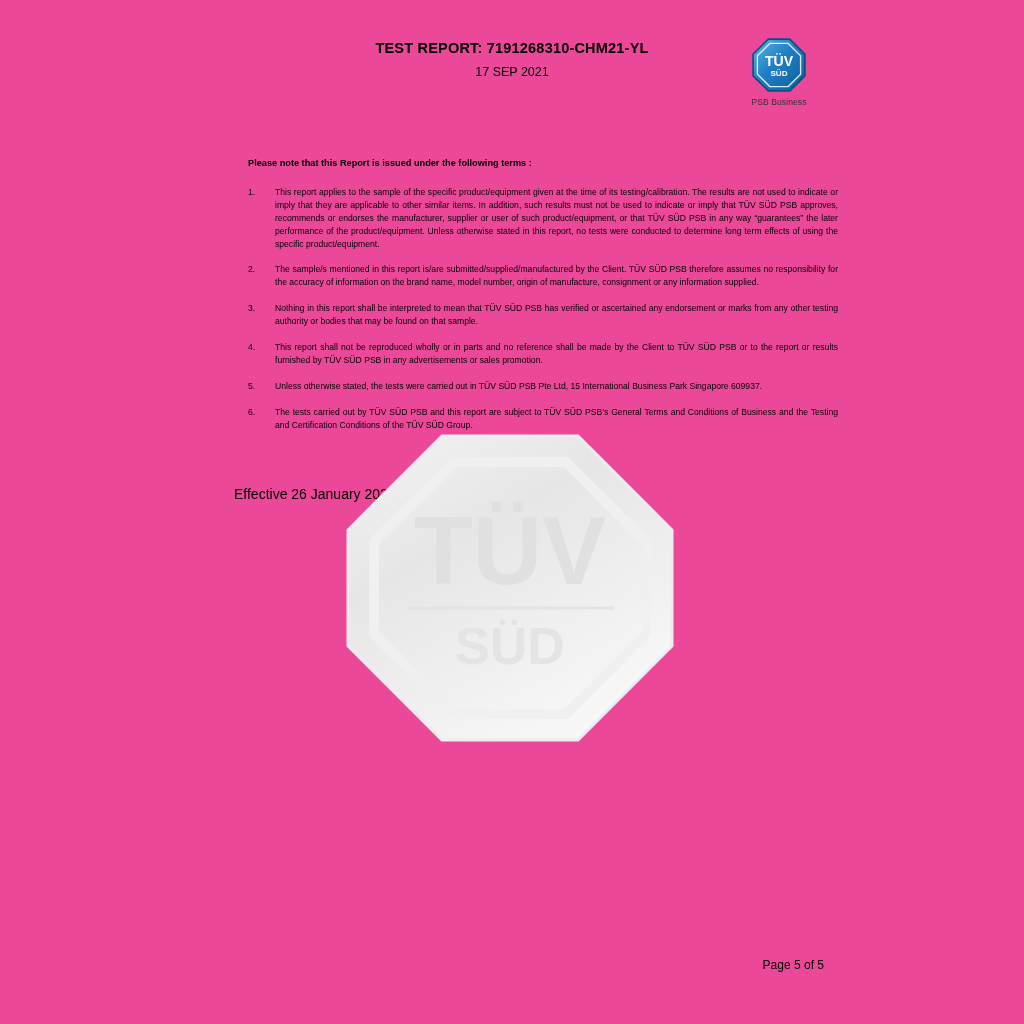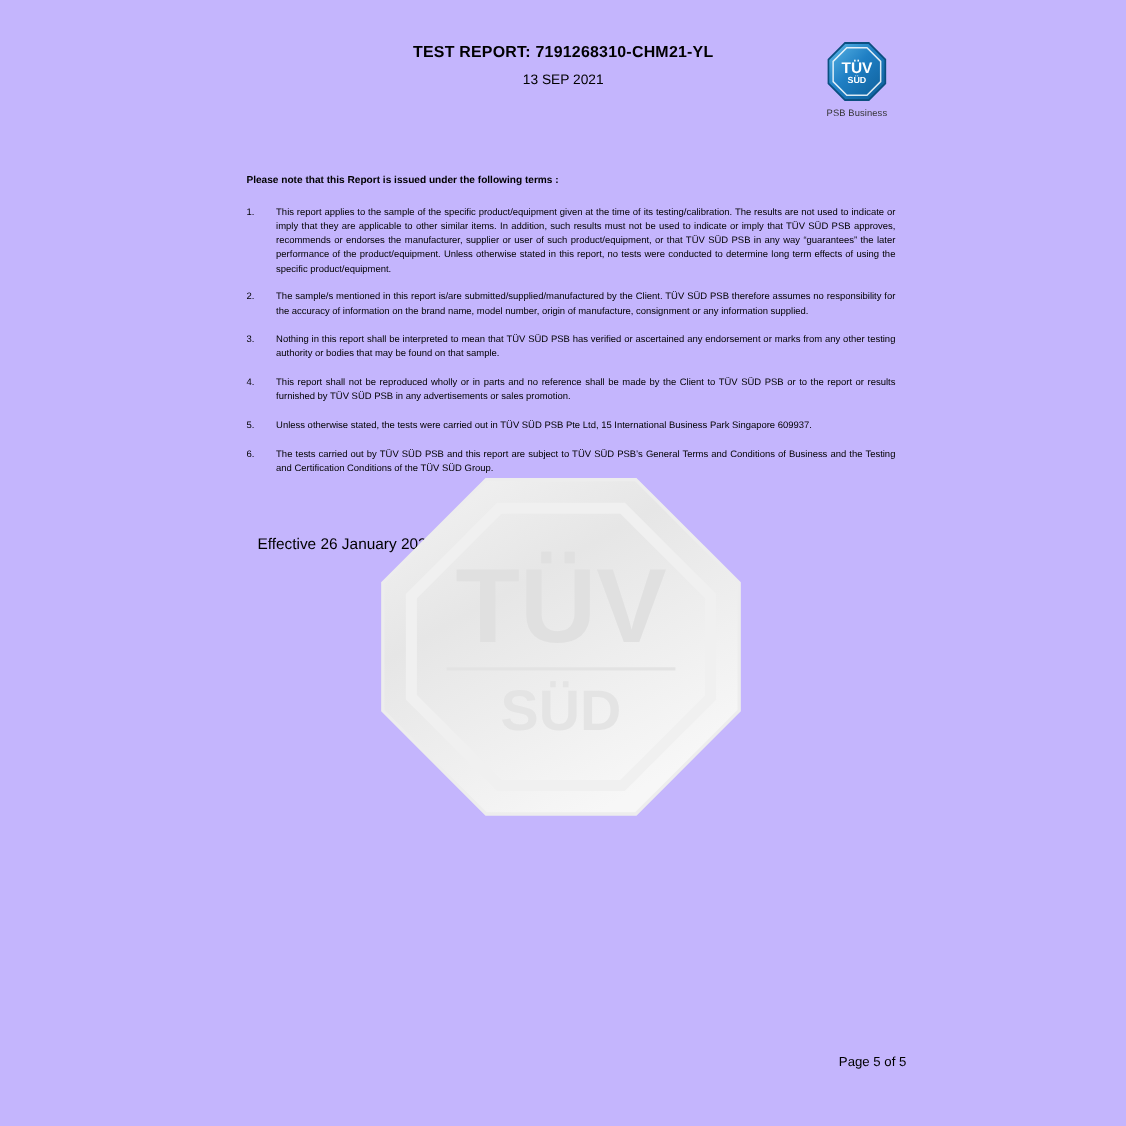--- a/index.html
+++ b/index.html
@@ -12,21 +12,21 @@
     height: 1024px;
     position: relative;
     font-family: "Liberation Sans", sans-serif;
     color: #000000;
     overflow: hidden;
   }
 
   .page {
     position: absolute;
     inset: 0;
-    background: #c4b5fd;
+    background: #ec4899;
   }
 
   
   .header {
     position: absolute;
     top: 40px;
     left: 0;
     width: 1024px;
     text-align: center;
   }
@@ -65,21 +65,21 @@
     font-size: 8.5px;
     color: #333333;
     margin-top: 5px;
     letter-spacing: 0.1px;
   }
 
   
   .terms {
     position: absolute;
     top: 158px;
-    left: 224px;
+    left: 248px;
     width: 590px;
   }
   .terms-heading {
     font-size: 9.2px;
     font-weight: bold;
     margin: 0 0 18px 0;
   }
   .term-item {
     display: flex;
     margin-bottom: 13px;
@@ -129,21 +129,21 @@
     font-size: 12px;
   }
 </style>
 </head>
 <body>
 
 <div class="page">
 
   <div class="header">
     <div class="report-title">TEST REPORT:  7191268310-CHM21-YL</div>
-    <div class="report-date">13 SEP 2021</div>
+    <div class="report-date">17 SEP 2021</div>
   </div>
 
   <div class="logo-block">
     <div class="logo-octagon">
       <svg class="oct" viewBox="0 0 100 100" xmlns="http://www.w3.org/2000/svg" aria-hidden="true">
         <defs>
           <linearGradient id="octgrad" x1="0" y1="0" x2="1" y2="1">
             <stop offset="0%" stop-color="#5fb9e8"></stop>
             <stop offset="45%" stop-color="#1f7fc4"></stop>
             <stop offset="100%" stop-color="#0d5c96"></stop>

